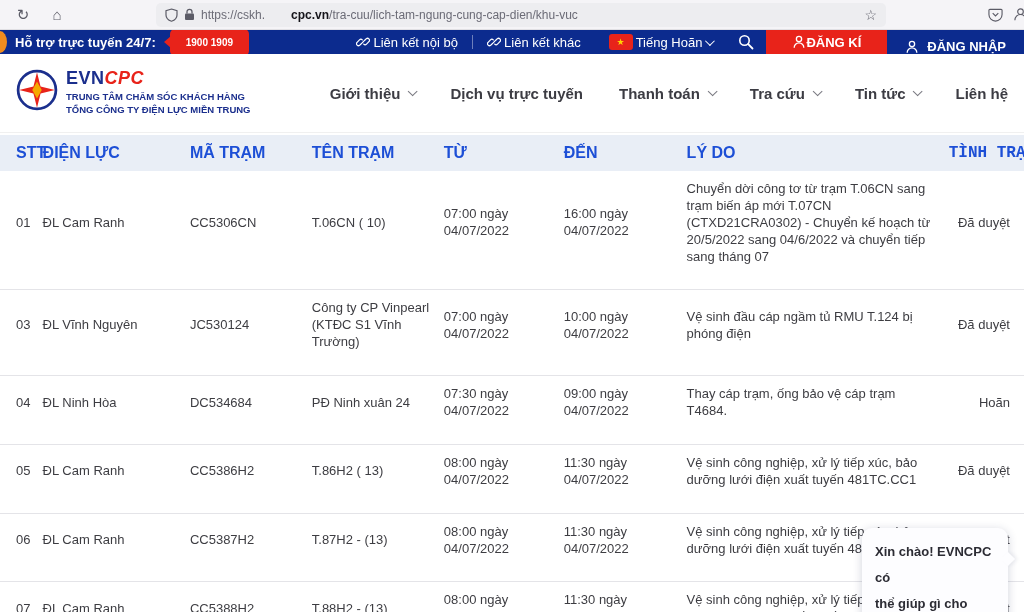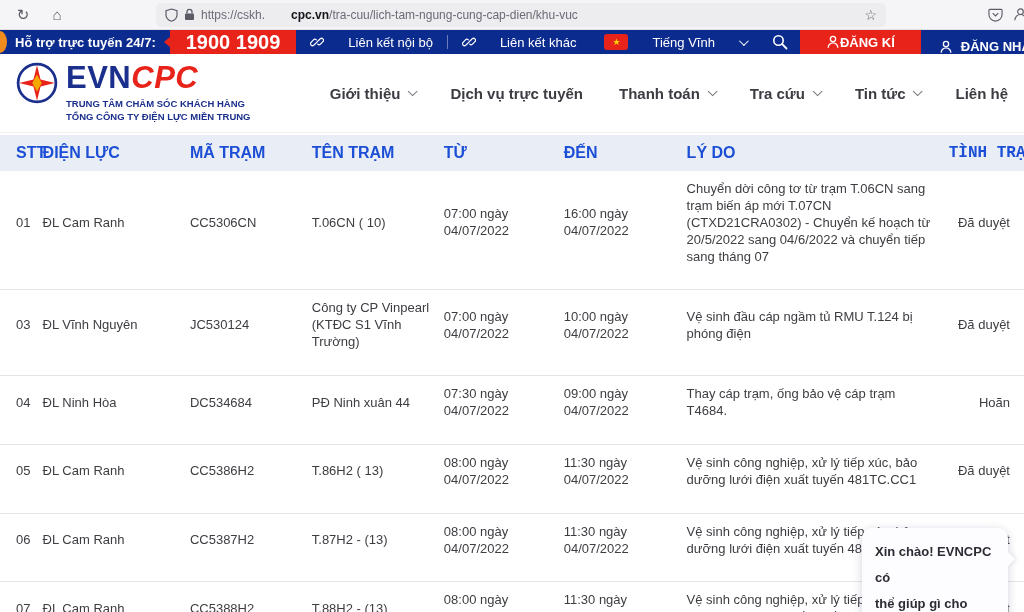--- a/index.html
+++ b/index.html
@@ -26,29 +26,29 @@
   .topbar{
     height:24px; background:#0c2b8e; display:flex; align-items:center;
     color:#fff; font-size:13px; position:relative; overflow:hidden;
   }
   .headset-partial{
     width:14px; height:22px; margin-left:-7px; border-radius:50%;
     background:#f08c1e; flex:0 0 auto;
   }
   .support-label{ font-weight:bold; margin-left:8px; white-space:nowrap;}
   .hotline-badge{
-    background:#e8231a; color:#fff; font-weight:bold; font-size:20px;
+    background:#e8231a; color:#fff; font-weight:bold; font-size:10px;
     padding:8px 16px; border-radius:5px; margin-left:14px; position:relative; white-space:nowrap;
   }
   .hotline-badge:before{
     content:""; position:absolute; left:-6px; top:50%; transform:translateY(-50%);
     border:6px solid transparent; border-right:7px solid #e8231a; border-left:none;
   }
   .topbar-right{ margin-left:auto; display:flex; align-items:center; height:100%;}
-  .top-link{ display:flex; align-items:center; gap:24px; padding:0 14px; cursor:pointer; white-space:nowrap;}
+  .top-link{ display:flex; align-items:center; gap:3px; padding:0 14px; cursor:pointer; white-space:nowrap;}
   .top-divider{ width:1px; height:14px; background:rgba(255,255,255,.4);}
   .flag{
     width:24px; height:16px; background:#e8231a; border-radius:3px;
     display:flex; align-items:center; justify-content:center; color:#ffd400; font-size:9px;
   }
   .chev{ width:7px; height:7px; border-right:1.5px solid currentColor; border-bottom:1.5px solid currentColor;
     transform:rotate(45deg) translateY(-2px); display:inline-block;}
   .search-btn{ padding:0 12px; cursor:pointer; display:flex; align-items:center;}
   .register-btn{
     background:#e8231a; height:100%; display:flex; align-items:center; 
@@ -57,21 +57,21 @@
   .login-btn{
     height:100%; display:flex; align-items:flex-end; gap:8px;
     padding:0 18px; font-weight:bold; cursor:pointer; white-space:nowrap;
   }
   
   .site-header{
     height:79px; background:#fff; display:flex; align-items:center;
     padding:0 16px; border-bottom:1px solid #f0f0f0;
   }
   .logo-wrap{ display:flex; align-items:flex-start; gap:8px;}
-  .logo-txt .brand{ font-size:31px; font-weight:bold; letter-spacing:.5px; line-height:1.05;}
+  .logo-txt .brand{ font-size:18px; font-weight:bold; letter-spacing:.5px; line-height:1.05;}
   .brand .evn{ color:#1b2f8d;}
   .brand .cpc{ color:#e8231a; font-style:italic;}
   .logo-sub{ color:#1b2f8d; font-size:9.5px; font-weight:bold; line-height:1.45; margin-top:2px;}
   .main-nav{ margin-left:auto; display:flex; align-items:center; gap:36px; padding-right:0;}
   .nav-item{ display:flex; align-items:center; gap:7px; font-size:15px; font-weight:bold;
     color:#3c3c43; cursor:pointer; white-space:nowrap;}
   .nav-item .chev{ color:#7a7a82; transform:rotate(45deg) translateY(-3px);}
   
   .outage-table{ width:1024px; border-collapse:collapse; table-layout:fixed; margin-top:2px;}
   .outage-table th{
@@ -151,21 +151,21 @@
     </span>
     <span class="top-divider"></span>
     <span class="top-link">
       <svg width="14" height="14" viewBox="0 0 16 16">
           <path d="M6.5 9.5 L9.5 6.5 M6 10 L4.2 11.8 a2.3 2.3 0 0 1 -3.2 -3.2 L4 5.6 a2.3 2.3 0 0 1 3.2 0 M10 6 l1.8 -1.8 a2.3 2.3 0 0 1 3.2 3.2 L12 10.4 a2.3 2.3 0 0 1 -3.2 0" fill="none" stroke="#fff" stroke-width="1.4" stroke-linecap="round"></path>
         </svg>
       <span>Liên kết khác</span>
     </span>
     <span class="top-link">
       <span class="flag">★</span>
-      <span>Tiếng Vĩnh</span>
+      <span>Tiếng Hoãn</span>
       <span class="chev"></span>
     </span>
     <span class="search-btn">
       <svg width="16" height="16" viewBox="0 0 16 16">
           <circle cx="6.5" cy="6.5" r="4.7" fill="none" stroke="#fff" stroke-width="1.6"></circle>
           <path d="M10.2 10.2 L14.5 14.5" stroke="#fff" stroke-width="1.8" stroke-linecap="round"></path>
         </svg>
     </span>
     <span class="register-btn">
       <svg width="14" height="14" viewBox="0 0 16 16">
@@ -281,21 +281,21 @@
           <div>04/07/2022</div>
         </td>
     <td>Vệ sinh đầu cáp ngầm tủ RMU T.124 bị phóng điện</td>
     <td class="cell-tt">Đã duyệt</td>
   </tr>
 
   <tr>
     <td class="cell-stt">04</td>
     <td>ĐL Ninh Hòa</td>
     <td>DC534684</td>
-    <td>PĐ Ninh xuân 44</td>
+    <td>PĐ Ninh xuân 24</td>
     <td>
           <div>07:30 ngày</div>
           <div>04/07/2022</div>
         </td>
     <td>
           <div>09:00 ngày</div>
           <div>04/07/2022</div>
         </td>
     <td>Thay cáp trạm, ống bảo vệ cáp trạm T4684.</td>
     <td class="cell-tt">Hoãn</td>

